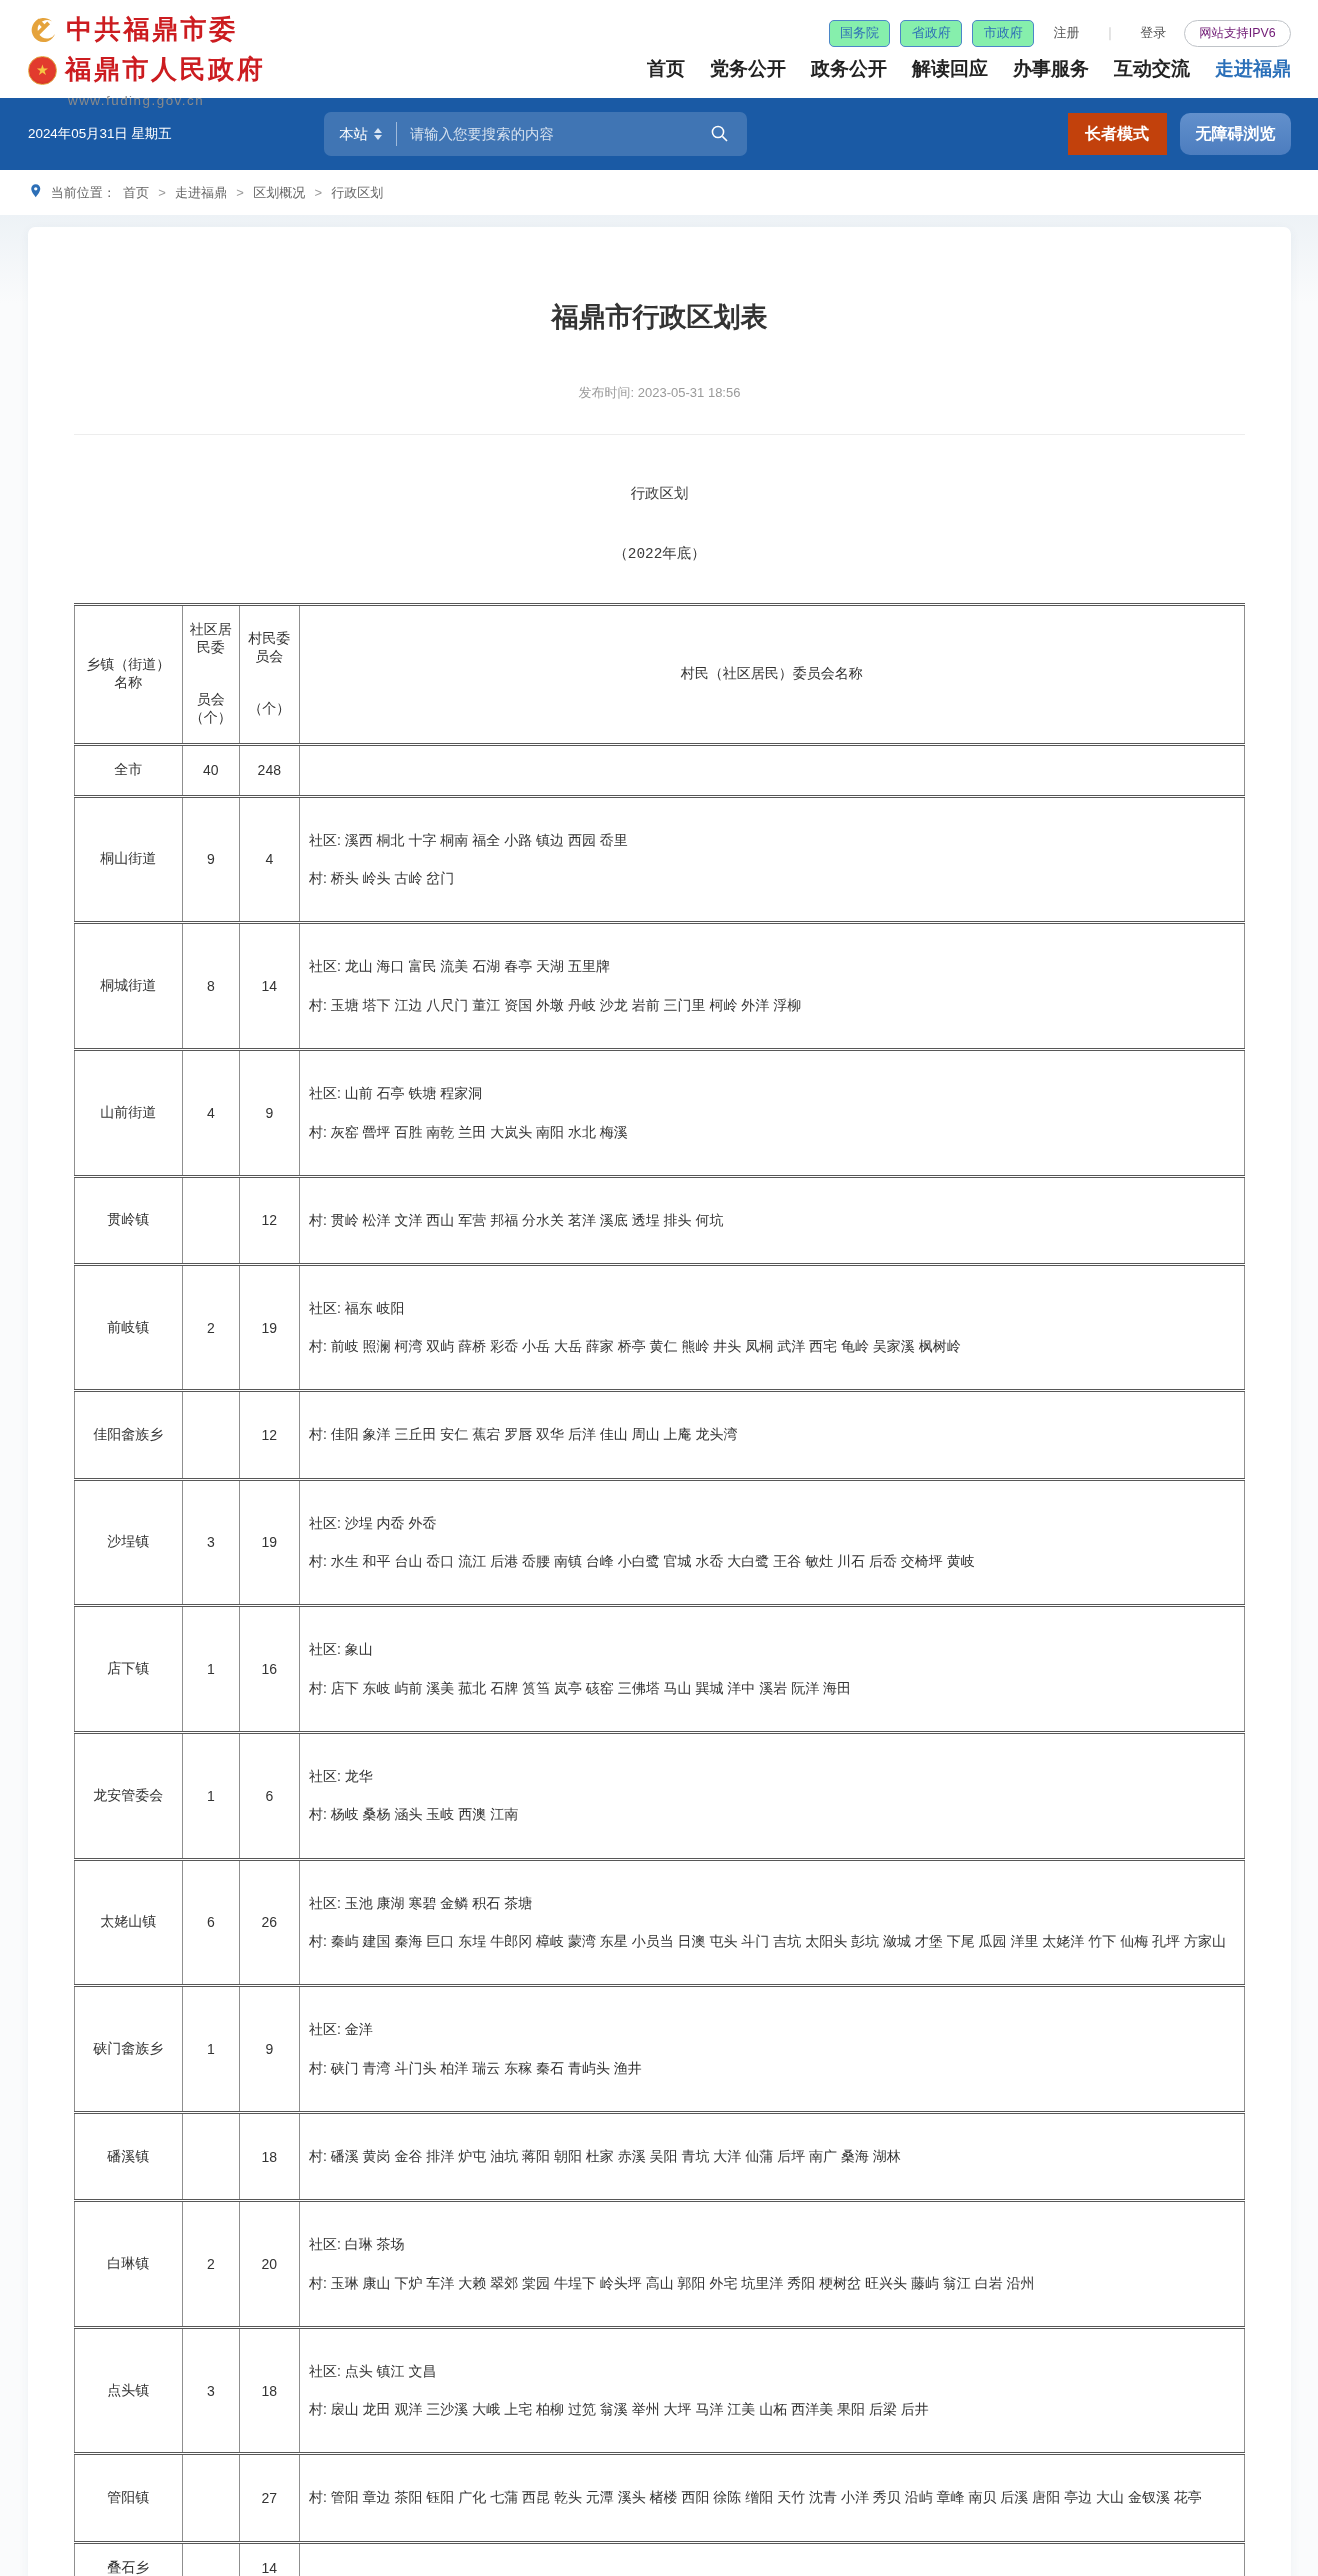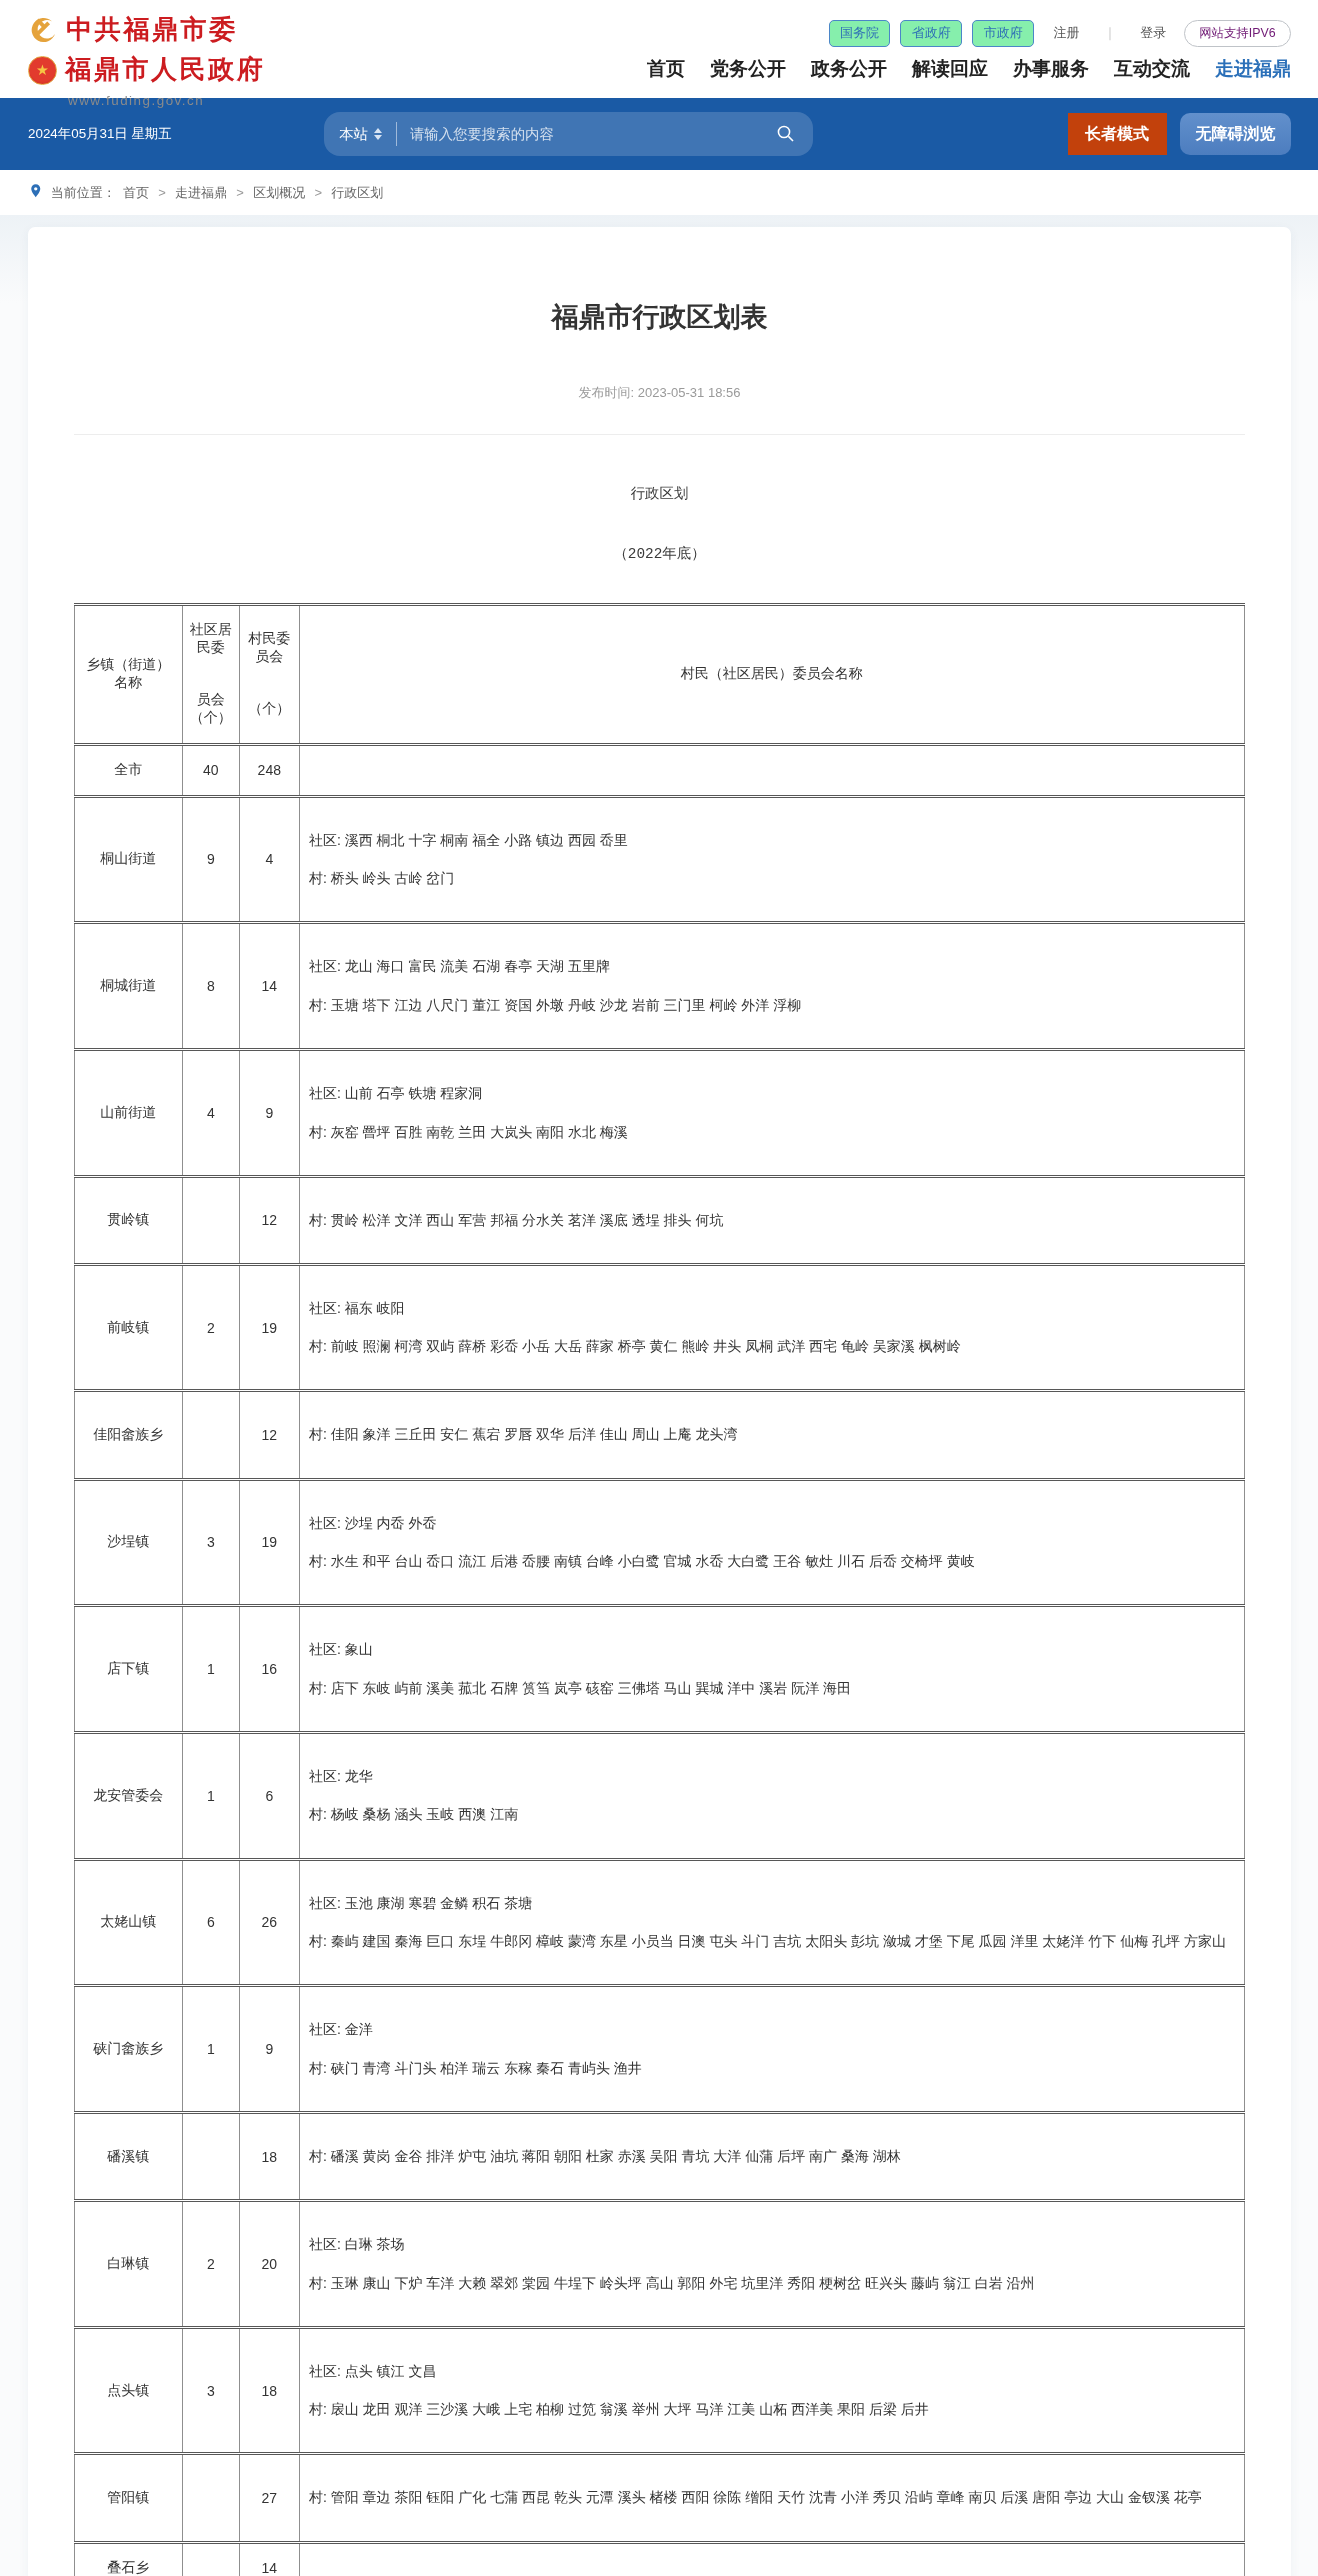--- a/index.html
+++ b/index.html
@@ -22,21 +22,21 @@
   .auth{display:flex;align-items:center;gap:24px;color:#555;margin-left:9.3px;}
   .auth-sep{color:#c2c2c2;}
   .ipv6-pill{border:1px solid #BFC3C8;color:#701a75;border-radius:515px;padding:4.1px 14.4px;font-size:12.4px;margin-left:7.2px;}
   .main-nav{display:flex;gap:25px;font-size:19px;font-weight:bold;color:#222;}
   .nav-item{cursor:pointer;}
   .nav-item.active{color:#2B70B9;}
 
   
   .blue-bar{height:72px;background:#1A5AA5;display:flex;align-items:center;padding:0 28px;}
   .bar-date{color:#fff;font-size:13.4px;flex:none;}
-  .search-box{margin-left:152px;width:489px;height:44px;background:rgba(255,255,255,.17);border-radius:16px;display:flex;align-items:center;padding:0 15.5px;}
+  .search-box{margin-left:152px;width:423px;height:44px;background:rgba(255,255,255,.17);border-radius:7px;display:flex;align-items:center;padding:0 15.5px;}
   .scope{display:flex;align-items:center;gap:6.2px;color:#fff;font-size:14.4px;cursor:pointer;}
   .sort-arrows{display:flex;flex-direction:column;gap:2.6px;}
   .sort-arrows i{display:block;width:0;height:0;border-left:4.1px solid transparent;border-right:4.1px solid transparent;}
   .sort-arrows .up{border-bottom:5.2px solid #D7E4F4;}
   .sort-arrows .down{border-top:5.2px solid #D7E4F4;}
   .search-divider{width:1px;height:24px;background:rgba(255,255,255,.5);margin:0 13.4px;}
   .search-input{flex:1;background:transparent;border:none;outline:none;color:#fff;font-size:14.4px;}
   .search-input::placeholder{color:rgba(255,255,255,.78);}
   .mag-btn{width:23px;height:23px;flex:none;background:transparent;border:none;cursor:pointer;}
   .mode-buttons{margin-left:auto;display:flex;gap:13.4px;}

